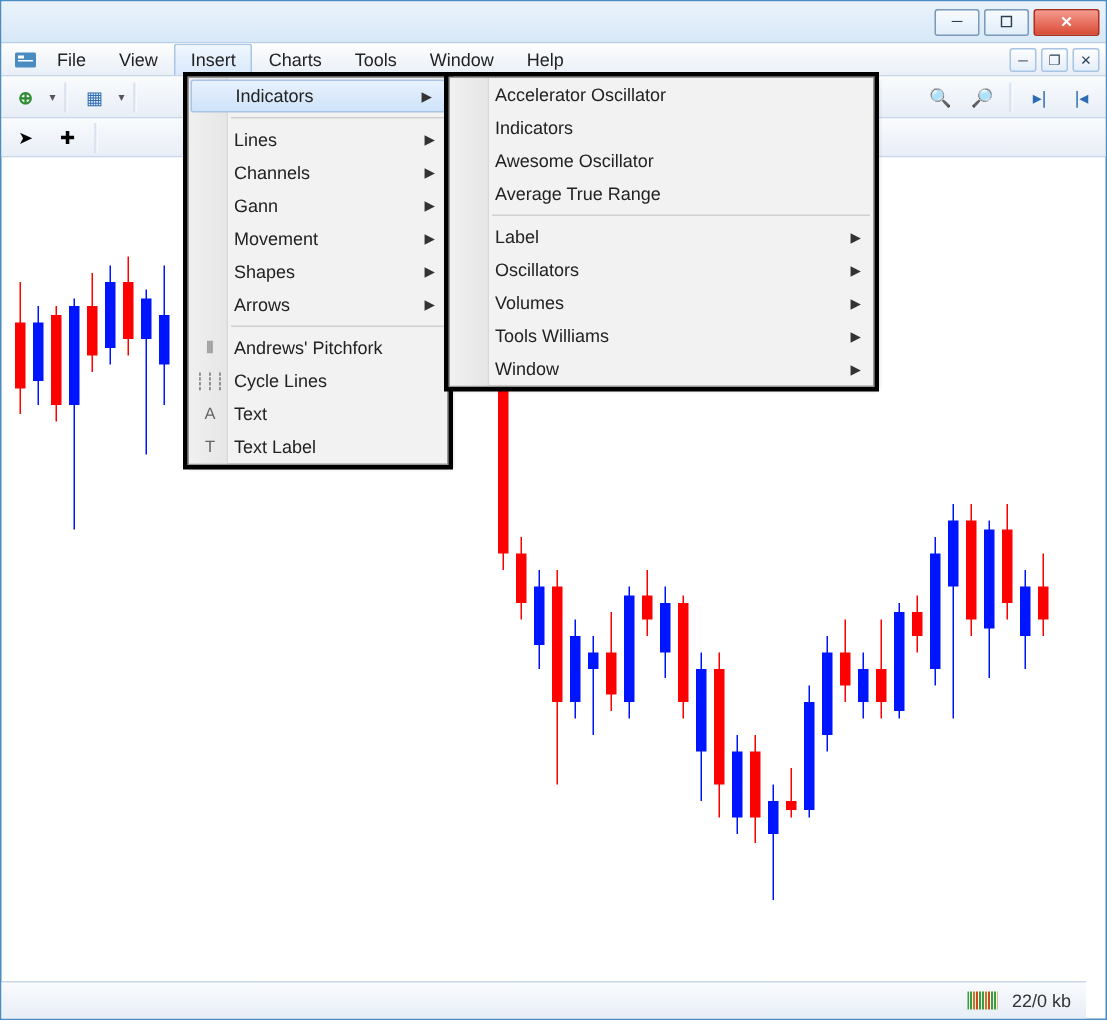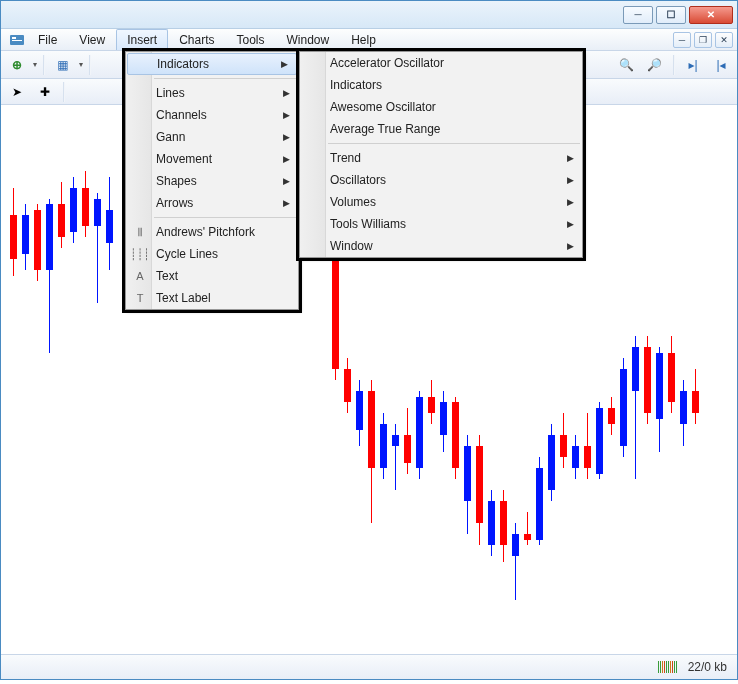--- a/index.html
+++ b/index.html
@@ -43,21 +43,21 @@
 
     
     .chart-area { position: absolute; left: 1px; right: 1px; top: 104px; bottom: 22px; background: #fff; overflow: hidden; }
     .candle { position: absolute; width: 7px; }
     .wick { position: absolute; left: 3px; width: 1px; }
     .body { position: absolute; left: 0; width: 7px; }
     .bull .wick, .bull .body { background: #0015ff; }
     .bear .wick, .bear .body { background: #ff0000; }
 
     
-    .statusbar { position: absolute; left: 0; right: 0; bottom: 0; height: 20px; background: linear-gradient(#f9fbfd,#e8eef7); border-top: 1px solid #c8d6e8; display: flex; align-items: center; justify-content: flex-end; padding: 12px 10px; gap: 10px; font-size: 11px; color: #333; }
+    .statusbar { position: absolute; left: 0; right: 13px; bottom: 0; height: 20px; background: linear-gradient(#f9fbfd,#e8eef7); border-top: 1px solid #c8d6e8; display: flex; align-items: center; justify-content: flex-end; padding: 12px 10px; gap: 10px; font-size: 11px; color: #333; }
     .conn-icon { width: 20px; height: 12px; background: repeating-linear-gradient(to right, #3a9c3a 0 1px, transparent 1px 2px, #3a9c3a 2px 3px, transparent 3px 4px, #cc7a1a 4px 5px, transparent 5px 6px, #cc4a1a 6px 7px, transparent 7px 8px); }
 
     
     .glyph-plus { color: #2e8b2e; font-weight: bold; }
     .glyph-blue { color: #2d6cb5; }
   </style>
 </head>
 <body>
 
 <div class="window">
@@ -187,21 +187,21 @@
           <span>Indicators</span>
         </div>
         <div class="dd-row">
           <span>Awesome Oscillator</span>
         </div>
         <div class="dd-row">
           <span>Average True Range</span>
         </div>
         <div class="dd-sep"></div>
         <div class="dd-row">
-          <span>Trend</span>
+          <span>Label</span>
           <span class="arrow">▶</span>
         </div>
         <div class="dd-row">
           <span>Oscillators</span>
           <span class="arrow">▶</span>
         </div>
         <div class="dd-row">
           <span>Volumes</span>
           <span class="arrow">▶</span>
         </div>

